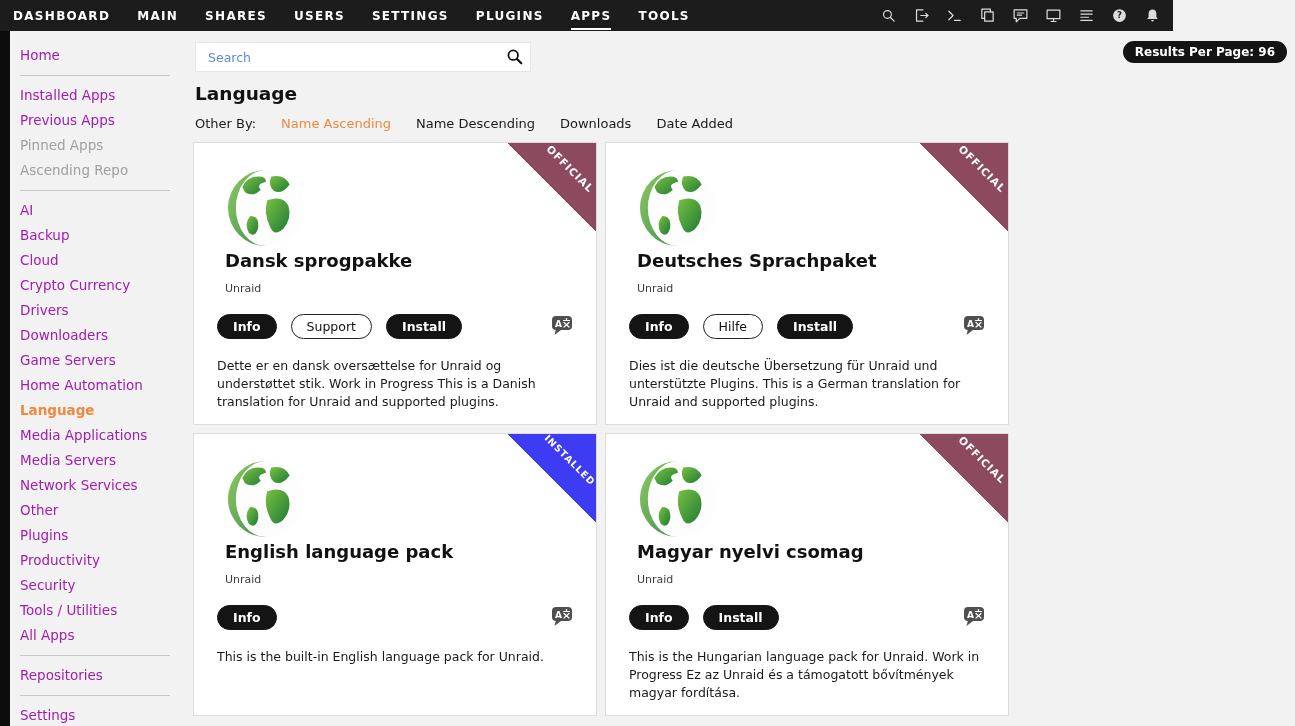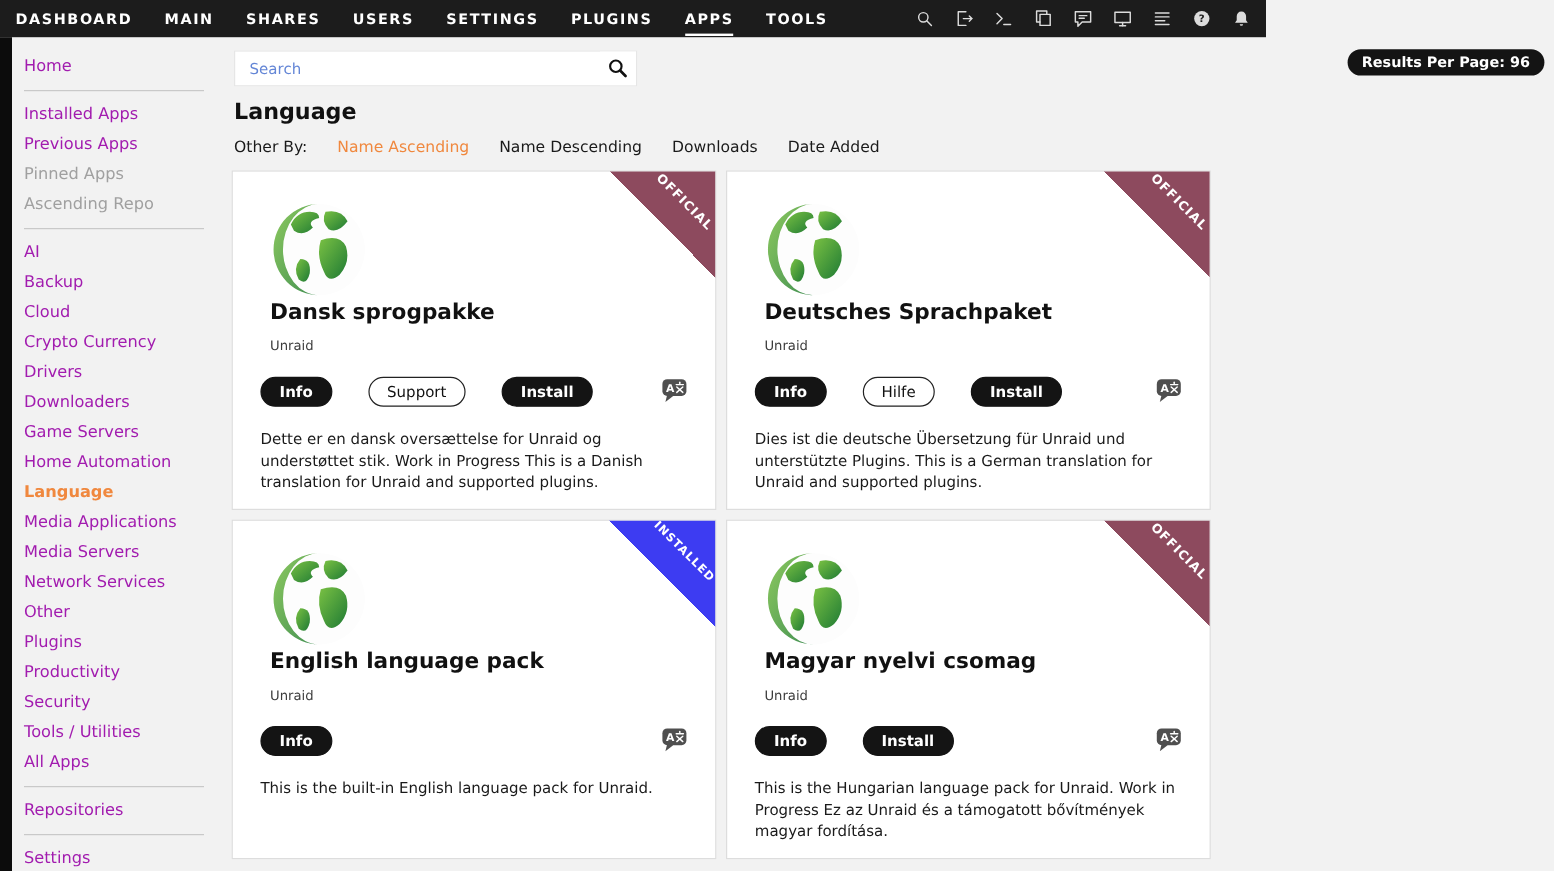--- a/index.html
+++ b/index.html
@@ -5,21 +5,21 @@
   * { margin:0; padding:0; box-sizing:border-box; }
   html { background:#e8e8e8; }
   body {
     width:1295px; height:726px; position:relative; overflow:hidden;
     background:var(--page_bg, #f2f2f2);
     font-family:"DejaVu Sans","Liberation Sans",sans-serif;
     color:#1a1a1a;
   }
   
   .topnav {
-    position:absolute; top:0; left:0; width:1055px; height:31px;
+    position:absolute; top:0; left:0; width:1173px; height:31px;
     background:var(--nav_bg,#1c1c1c); display:flex; align-items:center; z-index:30;
   }
   .nav-items { display:flex; gap:27px; padding-left:13px; align-items:center; }
   .nav-item {
     color:#fff; font-size:12px; font-weight:bold; letter-spacing:1.3px;
     cursor:pointer; padding:8px 0 5px 0; border-bottom:2px solid transparent;
   }
   .nav-item.active { border-bottom:2px solid #fff; }
   .nav-icons { margin-left:auto; display:flex; gap:12px; align-items:center; padding-right:10px; }
   .nav-icon { width:21px; height:21px; display:flex; align-items:center; justify-content:center; cursor:pointer; }
@@ -58,21 +58,21 @@
   .sort-opt.active { color:var(--accent,#f0883e); }
   
   .grid {
     position:absolute; left:0; top:111px;
     display:grid; grid-template-columns:404px 404px; grid-auto-rows:283px; gap:8px;
   }
   .card { position:relative; background:#fff; border:1px solid #ddd; overflow:hidden; }
   .globe { position:absolute; left:30px; top:23px; width:84px; height:84px; }
   .card-title { position:absolute; left:31px; top:107px; font-size:18px; font-weight:bold; color:#111; white-space:nowrap; }
   .card-author { position:absolute; left:31px; top:139px; font-size:11px; color:#3c3c3c; }
-  .btnrow { position:absolute; left:23px; top:171px; display:flex; gap:30px; align-items:flex-start; }
+  .btnrow { position:absolute; left:23px; top:171px; display:flex; gap:14px; align-items:flex-start; }
   .pill {
     border-radius:13px; padding:4px 15px; font-size:12.5px; cursor:pointer;
     font-family:inherit; line-height:1.2;
   }
   .pill.solid { background:#141414; color:#fff; border:1.5px solid #141414; font-weight:bold; }
   .pill.outline { background:#fff; color:#111; border:1.5px solid #222; font-weight:500; }
   .translate { position:absolute; right:22px; top:170px; width:24px; height:24px; cursor:pointer; }
   .card-desc { position:absolute; left:23px; top:214px; width:362px; font-size:12.5px; line-height:1.45; color:#1a1a1a; }
   
   .ribbon { position:absolute; top:-1px; right:-1px; width:90px; height:90px; pointer-events:none; }

